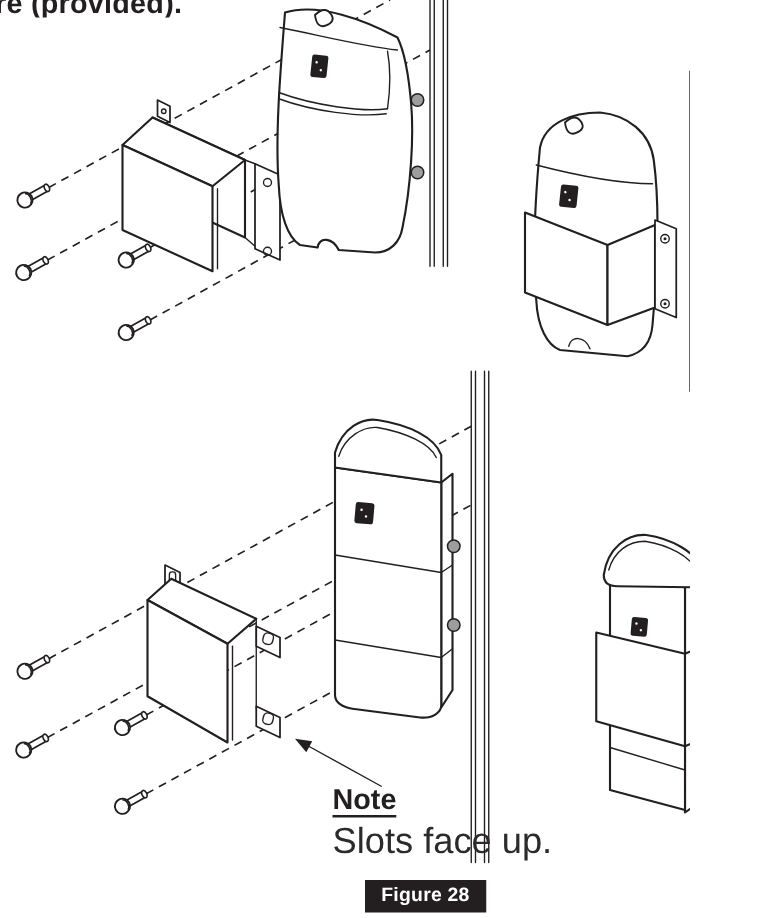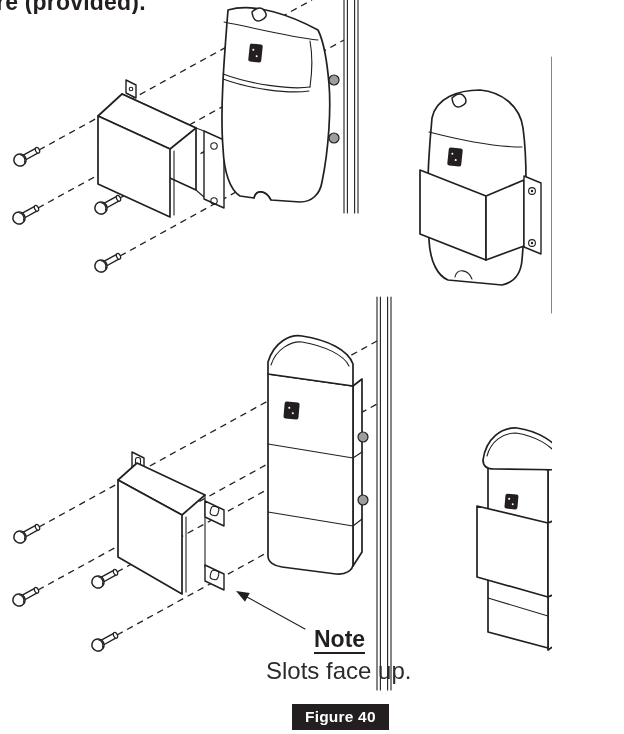--- a/index.html
+++ b/index.html
@@ -11,23 +11,23 @@
     position:absolute;left:-4px;top:0;height:14px;width:260px;overflow:hidden;
   }
   .top-clip span{
     display:block;font-size:23px;font-weight:600;letter-spacing:.2px;
     transform:translateY(-11px);white-space:nowrap;color:#231f20;
   }
   .figure-svg{position:absolute;left:0;top:0;}
   .note-block{position:absolute;left:266px;top:627px;}
   .note-title{
     font-size:23px;font-weight:bold;display:inline-block;
-    border-bottom:2px solid #231f20;padding-bottom:1px;line-height:1.05;margin-left:48px;
-  }
-  .note-body{font-size:24px;font-weight:normal;margin-top:3px;color:#2d2a2b;white-space:nowrap;}
+    border-bottom:2px solid #231f20;padding-bottom:1px;line-height:1.05;
+  }
+  .note-body{font-size:29px;font-weight:normal;margin-top:3px;color:#2d2a2b;white-space:nowrap;}
   .figure-badge{
     position:absolute;left:292px;top:704px;background:#231f20;color:#ffffff;
     font-size:15.5px;font-weight:bold;padding:5px 13px 5px 13px;line-height:1;
     letter-spacing:.2px;
   }
   .thin{fill:none;stroke:#231f20;stroke-width:1.1;stroke-linejoin:round;stroke-linecap:round;}
   .fw{fill:#ffffff;stroke:#231f20;stroke-width:1.7;stroke-linejoin:round;}
   .fw2{fill:#ffffff;stroke:#231f20;stroke-width:1.4;stroke-linejoin:round;}
   .dash{fill:none;stroke:#231f20;stroke-width:1.3;stroke-dasharray:6.5 5;stroke-linecap:butt;}
   .dark{fill:#231f20;stroke:none;}
@@ -224,15 +224,15 @@
         <path class="thin" d="M606,407 L606,694 M609.4,407 L609.4,694 M616.6,407 L616.6,694 M620,407 L620,694"></path>
       </g>
     </g>
   </svg>
 
   <div class="note-block">
     <div class="note-title">Note</div>
     <div class="note-body">Slots face up.</div>
   </div>
 
-  <div class="figure-badge">Figure 40</div>
+  <div class="figure-badge">Figure 28</div>
 
 </div>
 
 </body></html>

